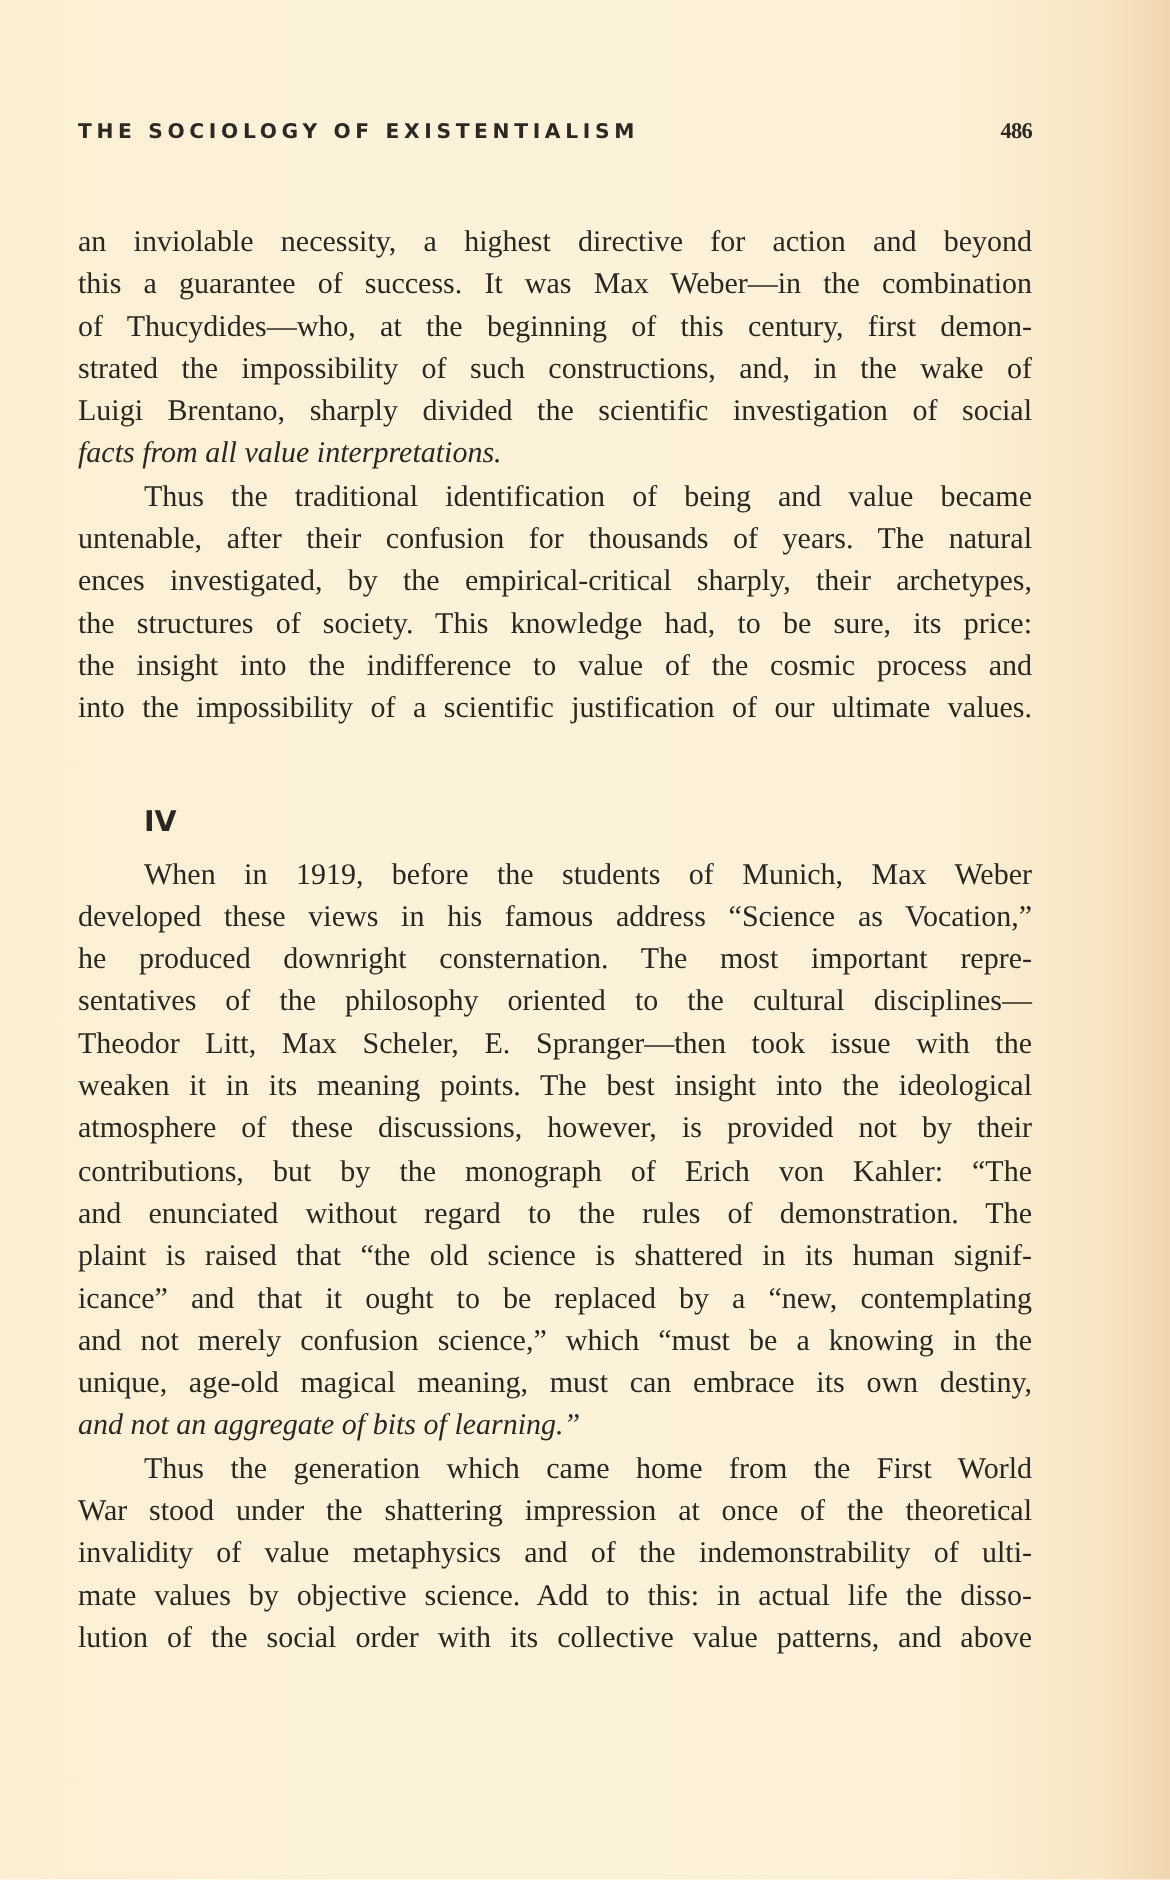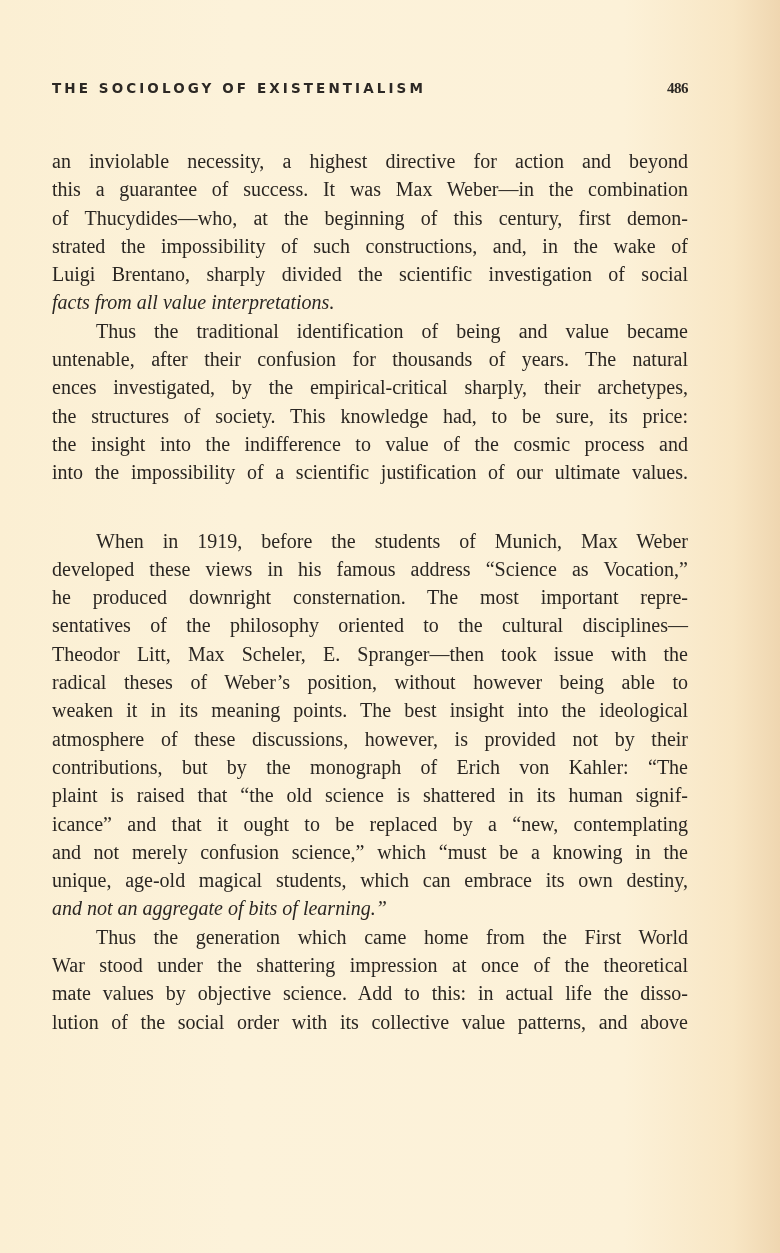--- a/index.html
+++ b/index.html
@@ -62,38 +62,40 @@
     <div class="paragraph">
       <div class="line jline indent">Thus the traditional identification of being and value became</div>
       <div class="line jline">untenable, after their confusion for thousands of years. The natural</div>
       <div class="line jline">ences investigated, by the empirical-critical sharply, their archetypes,</div>
       <div class="line jline">the structures of society. This knowledge had, to be sure, its price:</div>
       <div class="line jline">the insight into the indifference to value of the cosmic process and</div>
       <div class="line jline">into the impossibility of a scientific justification of our ultimate values.</div>
     </div>
 
     <div class="gap"></div>
+    <div class="section-heading">IV</div>
 
     <div class="paragraph">
       <div class="line jline indent">When in 1919, before the students of Munich, Max Weber</div>
       <div class="line jline">developed these views in his famous address “Science as Vocation,”</div>
       <div class="line jline">he produced downright consternation. The most important repre-</div>
       <div class="line jline">sentatives of the philosophy oriented to the cultural disciplines—</div>
       <div class="line jline">Theodor Litt, Max Scheler, E. Spranger—then took issue with the</div>
-      <div class="line jline">radical theses of Weber’s position, without however being able to</div>
       <div class="line jline">weaken it in its meaning points. The best insight into the ideological</div>
       <div class="line jline">atmosphere of these discussions, however, is provided not by their</div>
       <div class="line jline">contributions, but by the monograph of Erich von Kahler: “The</div>
+      <div class="line jline">and enunciated without regard to the rules of demonstration. The</div>
       <div class="line jline">plaint is raised that “the old science is shattered in its human signif-</div>
       <div class="line jline">icance” and that it ought to be replaced by a “new, contemplating</div>
       <div class="line jline">and not merely confusion science,” which “must be a knowing in the</div>
-      <div class="line jline">unique, age-old magical students, which can embrace its own destiny,</div>
+      <div class="line jline">unique, age-old magical meaning, must can embrace its own destiny,</div>
       <div class="line jline last">and not an aggregate of bits of learning.”</div>
     </div>
 
     <div class="paragraph">
       <div class="line jline indent">Thus the generation which came home from the First World</div>
       <div class="line jline">War stood under the shattering impression at once of the theoretical</div>
+      <div class="line jline">invalidity of value metaphysics and of the indemonstrability of ulti-</div>
       <div class="line jline">mate values by objective science. Add to this: in actual life the disso-</div>
       <div class="line jline">lution of the social order with its collective value patterns, and above</div>
     </div>
   </div>
 </div>
 
 </body></html>

